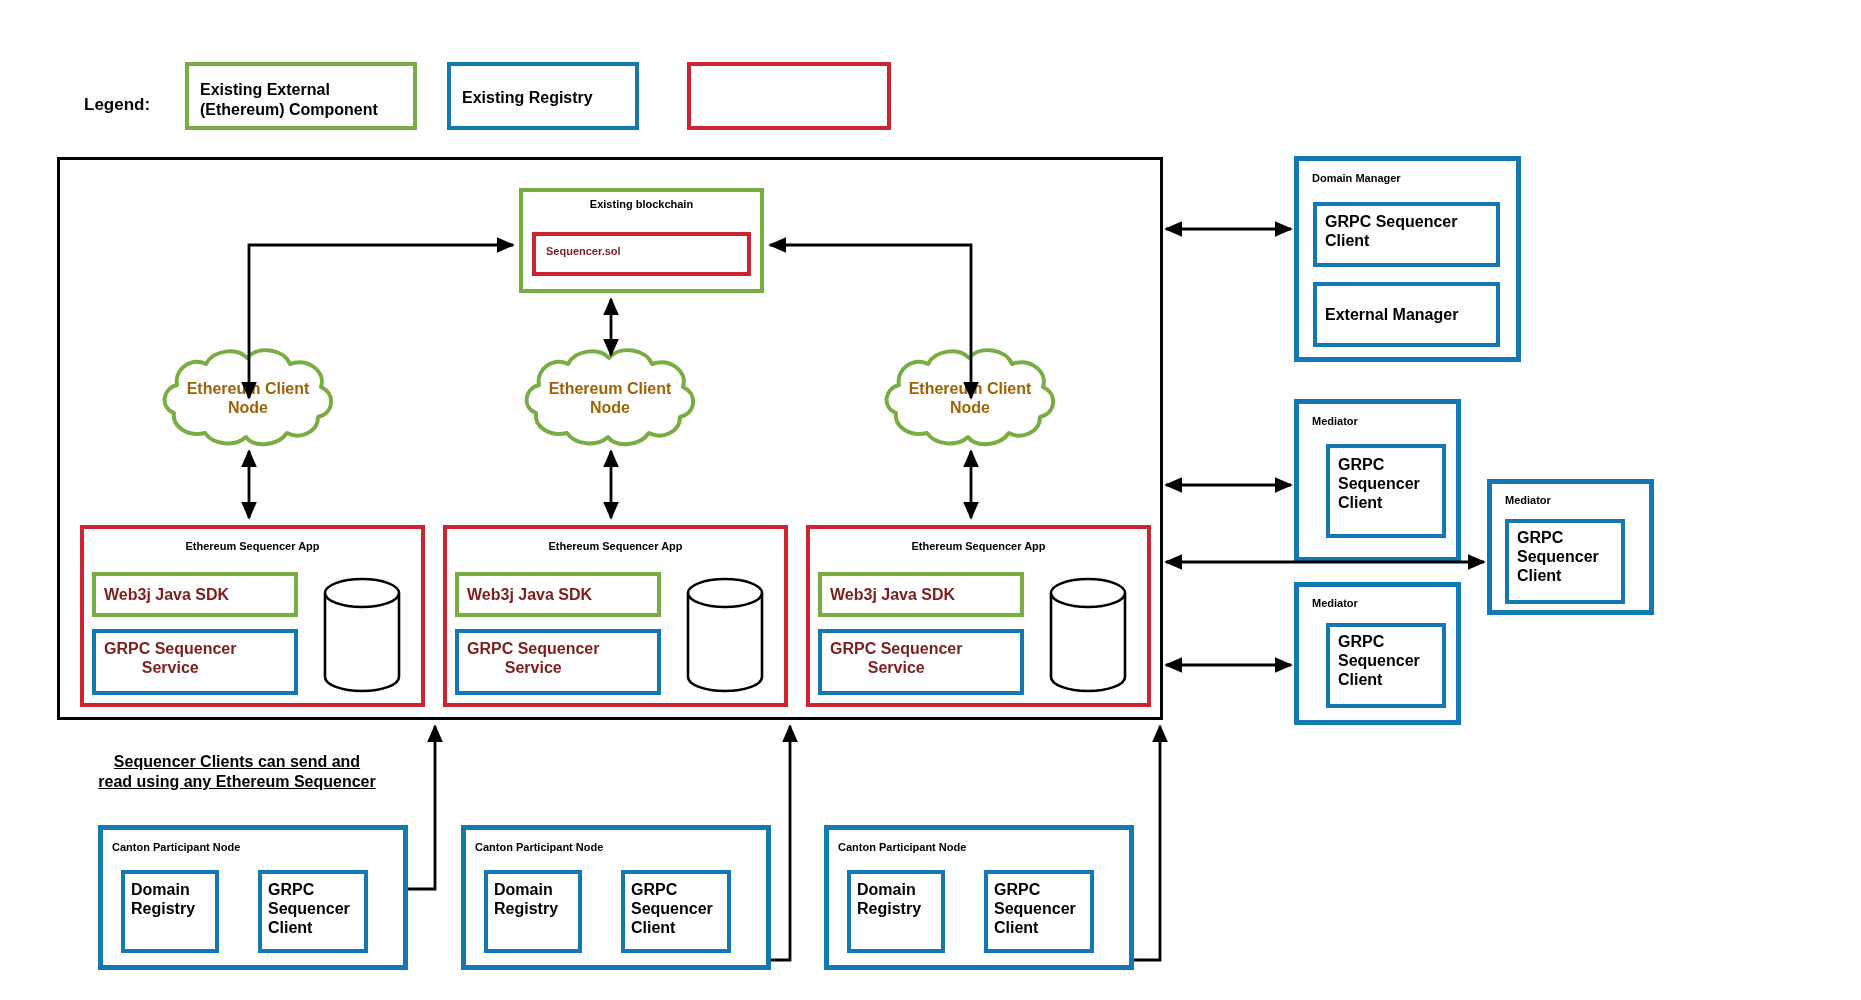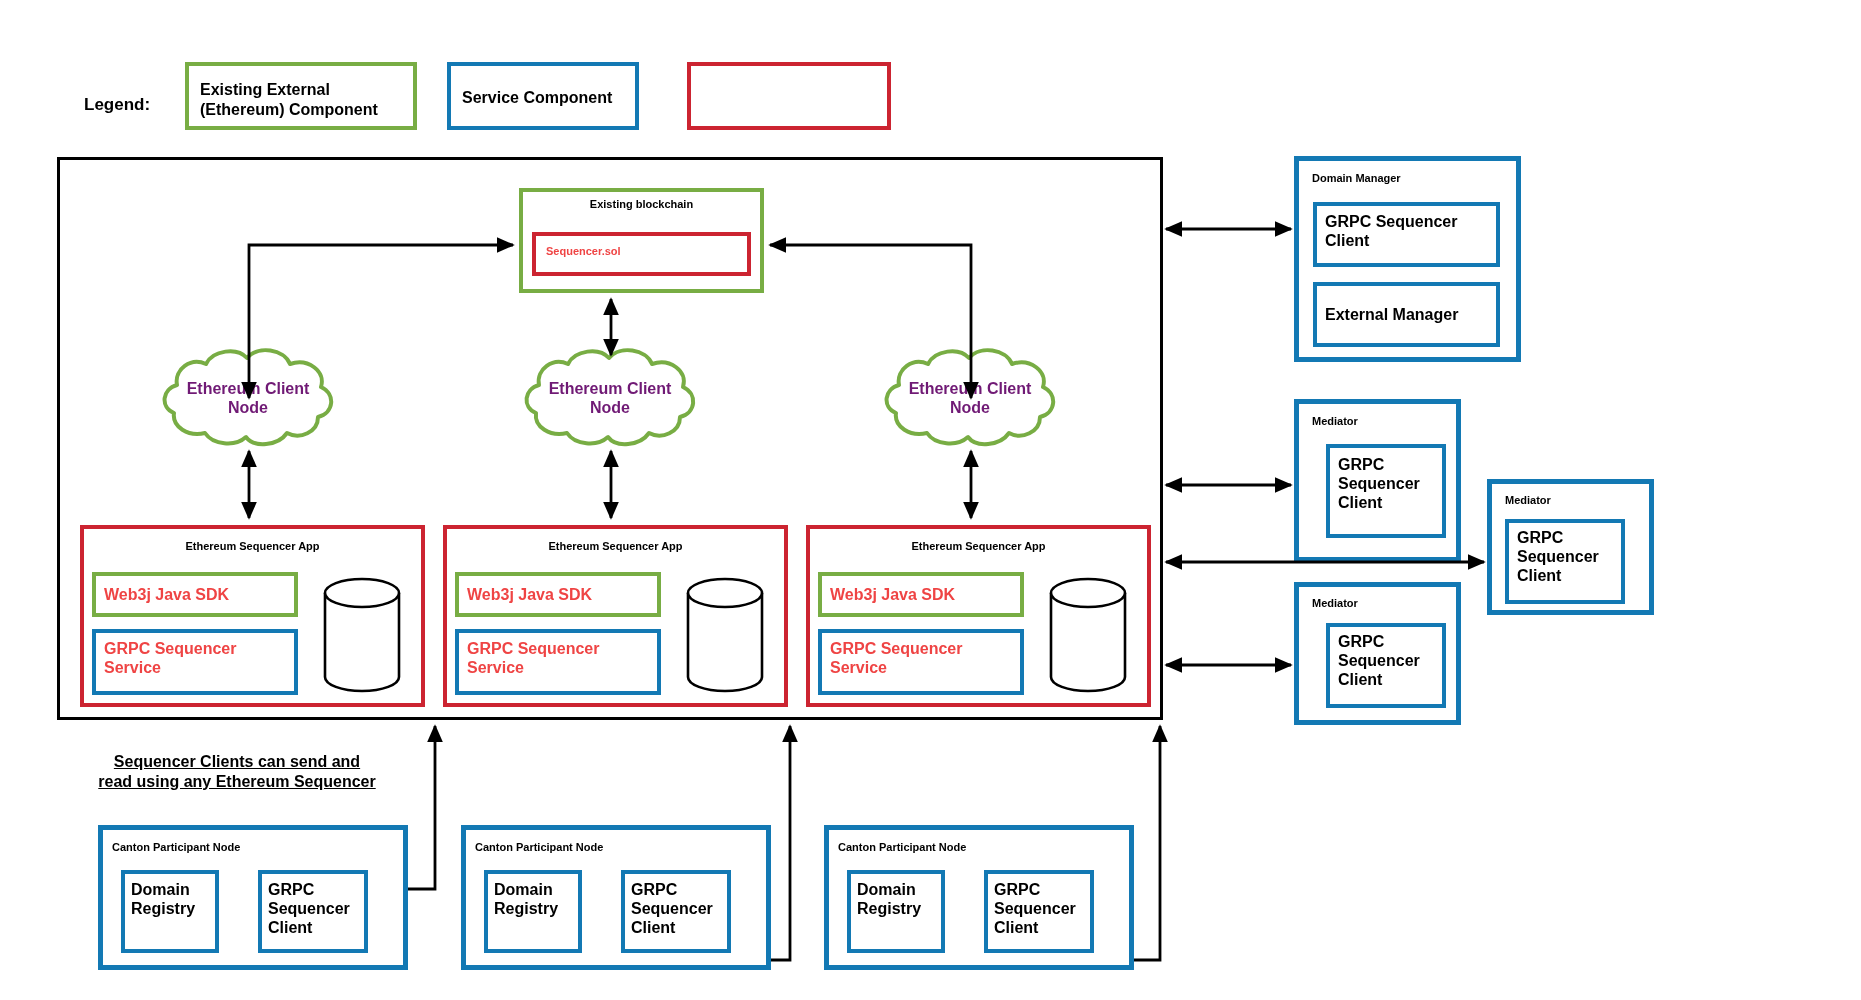--- a/index.html
+++ b/index.html
@@ -32,23 +32,24 @@
   }
   .b-green  { border: 4px solid #78AD44; }
   .b-blue   { border: 5px solid #1379B4; }
   .b-blue-t { border: 4px solid #1379B4; }
   .b-red    { border: 4px solid #CC2431; }
   .b-black  { border: 3px solid #000000; }
 
   .lbl {
     position: absolute;
     font-weight: bold;
-    color: #ef4444;
+    color: #7f1d1d;
     line-height: 1.18;
     white-space: pre-line;
+    text-align: center;
   }
   .f16 { font-size: 16px; }
   .f17 { font-size: 11px; }
 
   
   .legend-title {
     position: absolute;
     font-size: 17px;
     font-weight: bold;
     color: #000;
@@ -101,41 +102,41 @@
     white-space: pre-line;
   }
   .cloud-label {
     position: absolute;
     width: 100%;
     top: 50%;
     transform: translateY(-50%);
     text-align: center;
     font-size: 16px;
     font-weight: bold;
-    color: #701a75;
+    color: #a16207;
     line-height: 1.2;
     white-space: pre-line;
     pointer-events: none;
   }
   .cloud-wrap { position: absolute; }
   .cyl { position: absolute; }
 </style>
 </head>
 <body>
 
 <div id="stage">
 
   <div class="legend-title" style="left:84px; top:95px;">Legend:</div>
 
   <div class="legend-box b-green" style="left:185px; top:62px; width:232px; height:68px;"></div>
   <div class="legend-text" style="left:200px; top:80px; width:215px;">Existing External
 (Ethereum) Component</div>
 
   <div class="legend-box b-blue-t" style="left:447px; top:62px; width:192px; height:68px;"></div>
-  <div class="legend-text" style="left:462px; top:88px; width:180px;">Service Component</div>
+  <div class="legend-text" style="left:462px; top:88px; width:180px;">Existing Registry</div>
 
   <div class="legend-box b-red" style="left:687px; top:62px; width:204px; height:68px;"></div>
 
   <div class="box b-black" style="left:57px; top:157px; width:1106px; height:563px;"></div>
 
   <div class="box b-green" style="left:519px; top:188px; width:245px; height:105px;"></div>
   <div class="hdr f17" style="left:519px; top:198px; width:245px;">Existing blockchain</div>
   <div class="box b-red" style="left:532px; top:232px; width:219px; height:44px;"></div>
   <div class="lbl f17" style="left:546px; top:245px;">Sequencer.sol</div>
 

